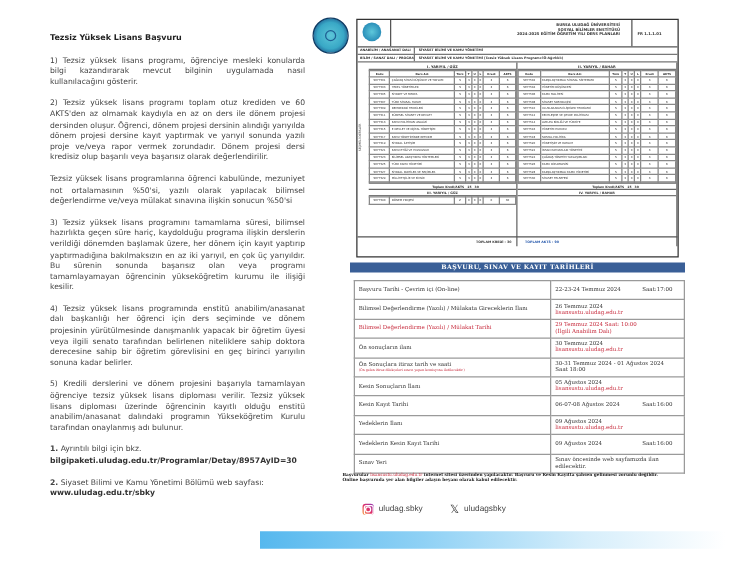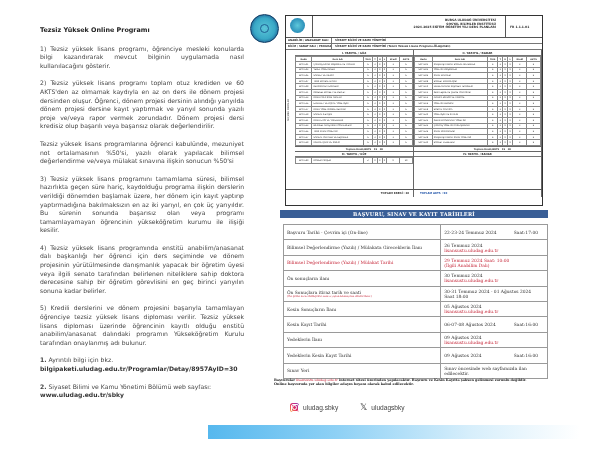--- a/index.html
+++ b/index.html
@@ -67,21 +67,21 @@
     .insta-icon::after { content: ""; position: absolute; left: 1.2px; top: 1.2px; width: 5.5px; height: 5.5px; border: 0.7px solid #fff; border-radius: 2px; }
     .x-icon { font-size: 9px; color: #333; margin-right: 4px; line-height: 9px; }
 
     .gradbar { position: absolute; left: 208px; top: 425px; width: 372px; height: 14px;
       background: linear-gradient(90deg, #56b8ee 0%, #8fd1f5 35%, #d6eefb 70%, #ffffff 100%); }
   </style>
 </head>
 <body>
 
 <div class="left-col">
-  <div class="title">Tezsiz Yüksek Online Programı</div>
+  <div class="title">Tezsiz Yüksek Lisans Başvuru</div>
   <p>1) Tezsiz yüksek lisans programı, öğrenciye mesleki konularda bilgi kazandırarak mevcut bilginin uygulamada nasıl kullanılacağını gösterir.</p>
   <p>2) Tezsiz yüksek lisans programı toplam otuz krediden ve 60 AKTS'den az olmamak kaydıyla en az on ders ile dönem projesi dersinden oluşur. Öğrenci, dönem projesi dersinin alındığı yarıyılda dönem projesi dersine kayıt yaptırmak ve yarıyıl sonunda yazılı proje ve/veya rapor vermek zorundadır. Dönem projesi dersi kredisiz olup başarılı veya başarısız olarak değerlendirilir.</p>
   <p>Tezsiz yüksek lisans programlarına öğrenci kabulünde, mezuniyet not ortalamasının %50'si, yazılı olarak yapılacak bilimsel değerlendirme ve/veya mülakat sınavına ilişkin sonucun %50'si</p>
   <p>3) Tezsiz yüksek lisans programını tamamlama süresi, bilimsel hazırlıkta geçen süre hariç, kaydolduğu programa ilişkin derslerin verildiği dönemden başlamak üzere, her dönem için kayıt yaptırıp yaptırmadığına bakılmaksızın en az iki yarıyıl, en çok üç yarıyıldır. Bu sürenin sonunda başarısız olan veya programı tamamlayamayan öğrencinin yükseköğretim kurumu ile ilişiği kesilir.</p>
   <p>4) Tezsiz yüksek lisans programında enstitü anabilim/anasanat dalı başkanlığı her öğrenci için ders seçiminde ve dönem projesinin yürütülmesinde danışmanlık yapacak bir öğretim üyesi veya ilgili senato tarafından belirlenen niteliklere sahip doktora derecesine sahip bir öğretim görevlisini en geç birinci yarıyılın sonuna kadar belirler.</p>
   <p>5) Kredili derslerini ve dönem projesini başarıyla tamamlayan öğrenciye tezsiz yüksek lisans diploması verilir. Tezsiz yüksek lisans diploması üzerinde öğrencinin kayıtlı olduğu enstitü anabilim/anasanat dalındaki programın Yükseköğretim Kurulu tarafından onaylanmış adı bulunur.</p>
   <div class="refs">
     <div>
       <span class="num">1.</span>
       <span>Ayrıntılı bilgi için bkz.</span><br>

